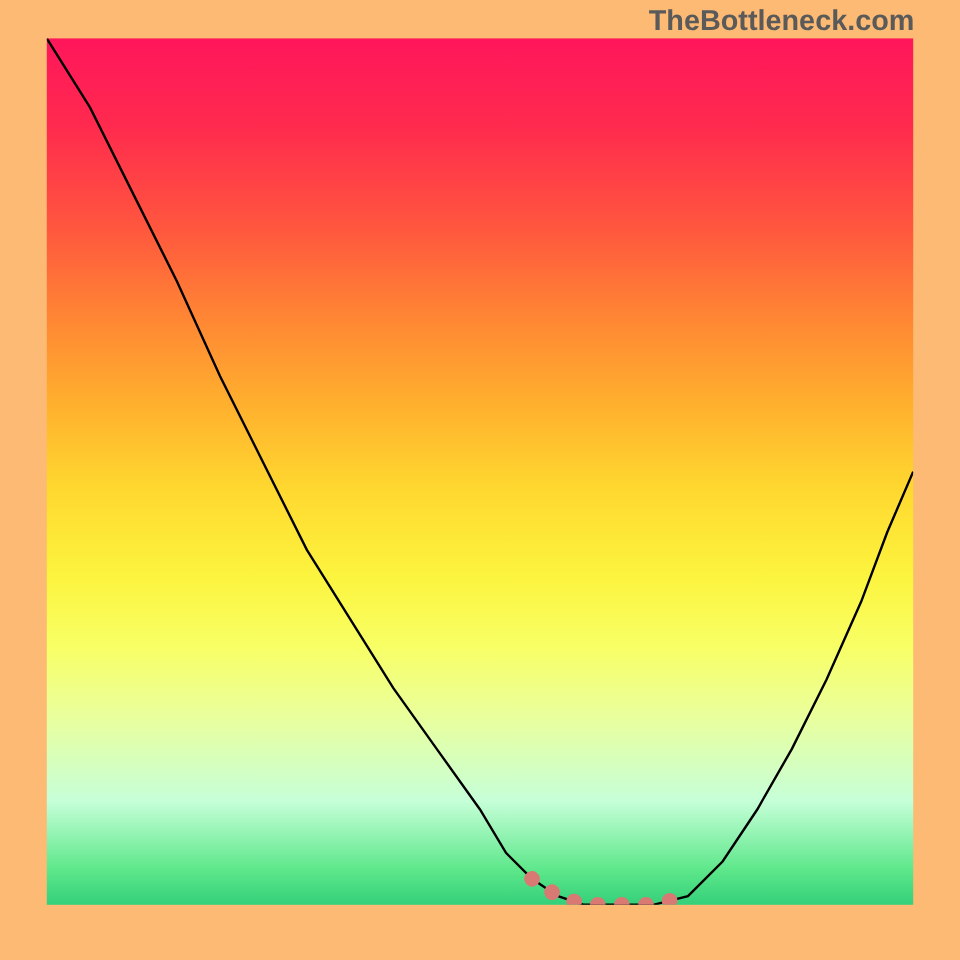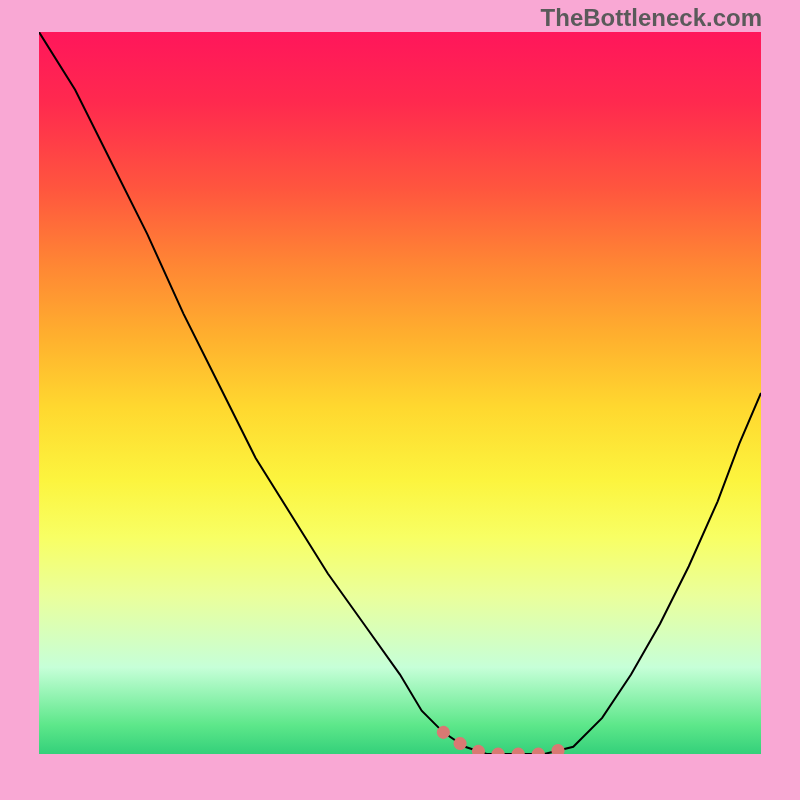--- a/index.html
+++ b/index.html
@@ -7,21 +7,21 @@
     padding: 0;
     width: 800px;
     height: 800px;
     background: #000000;
     overflow: hidden;
   }
   .stage {
     position: relative;
     width: 800px;
     height: 800px;
-    background: #f9a8d4;
+    background: #fdba74;
   }
   .chart-area {
     position: absolute;
     background: linear-gradient(
       to bottom,
       #ff165b 0%,
       #ff2a4e 10%,
       #ff573e 22%,
       #ff8534 32%,
       #ffaf2e 42%,

